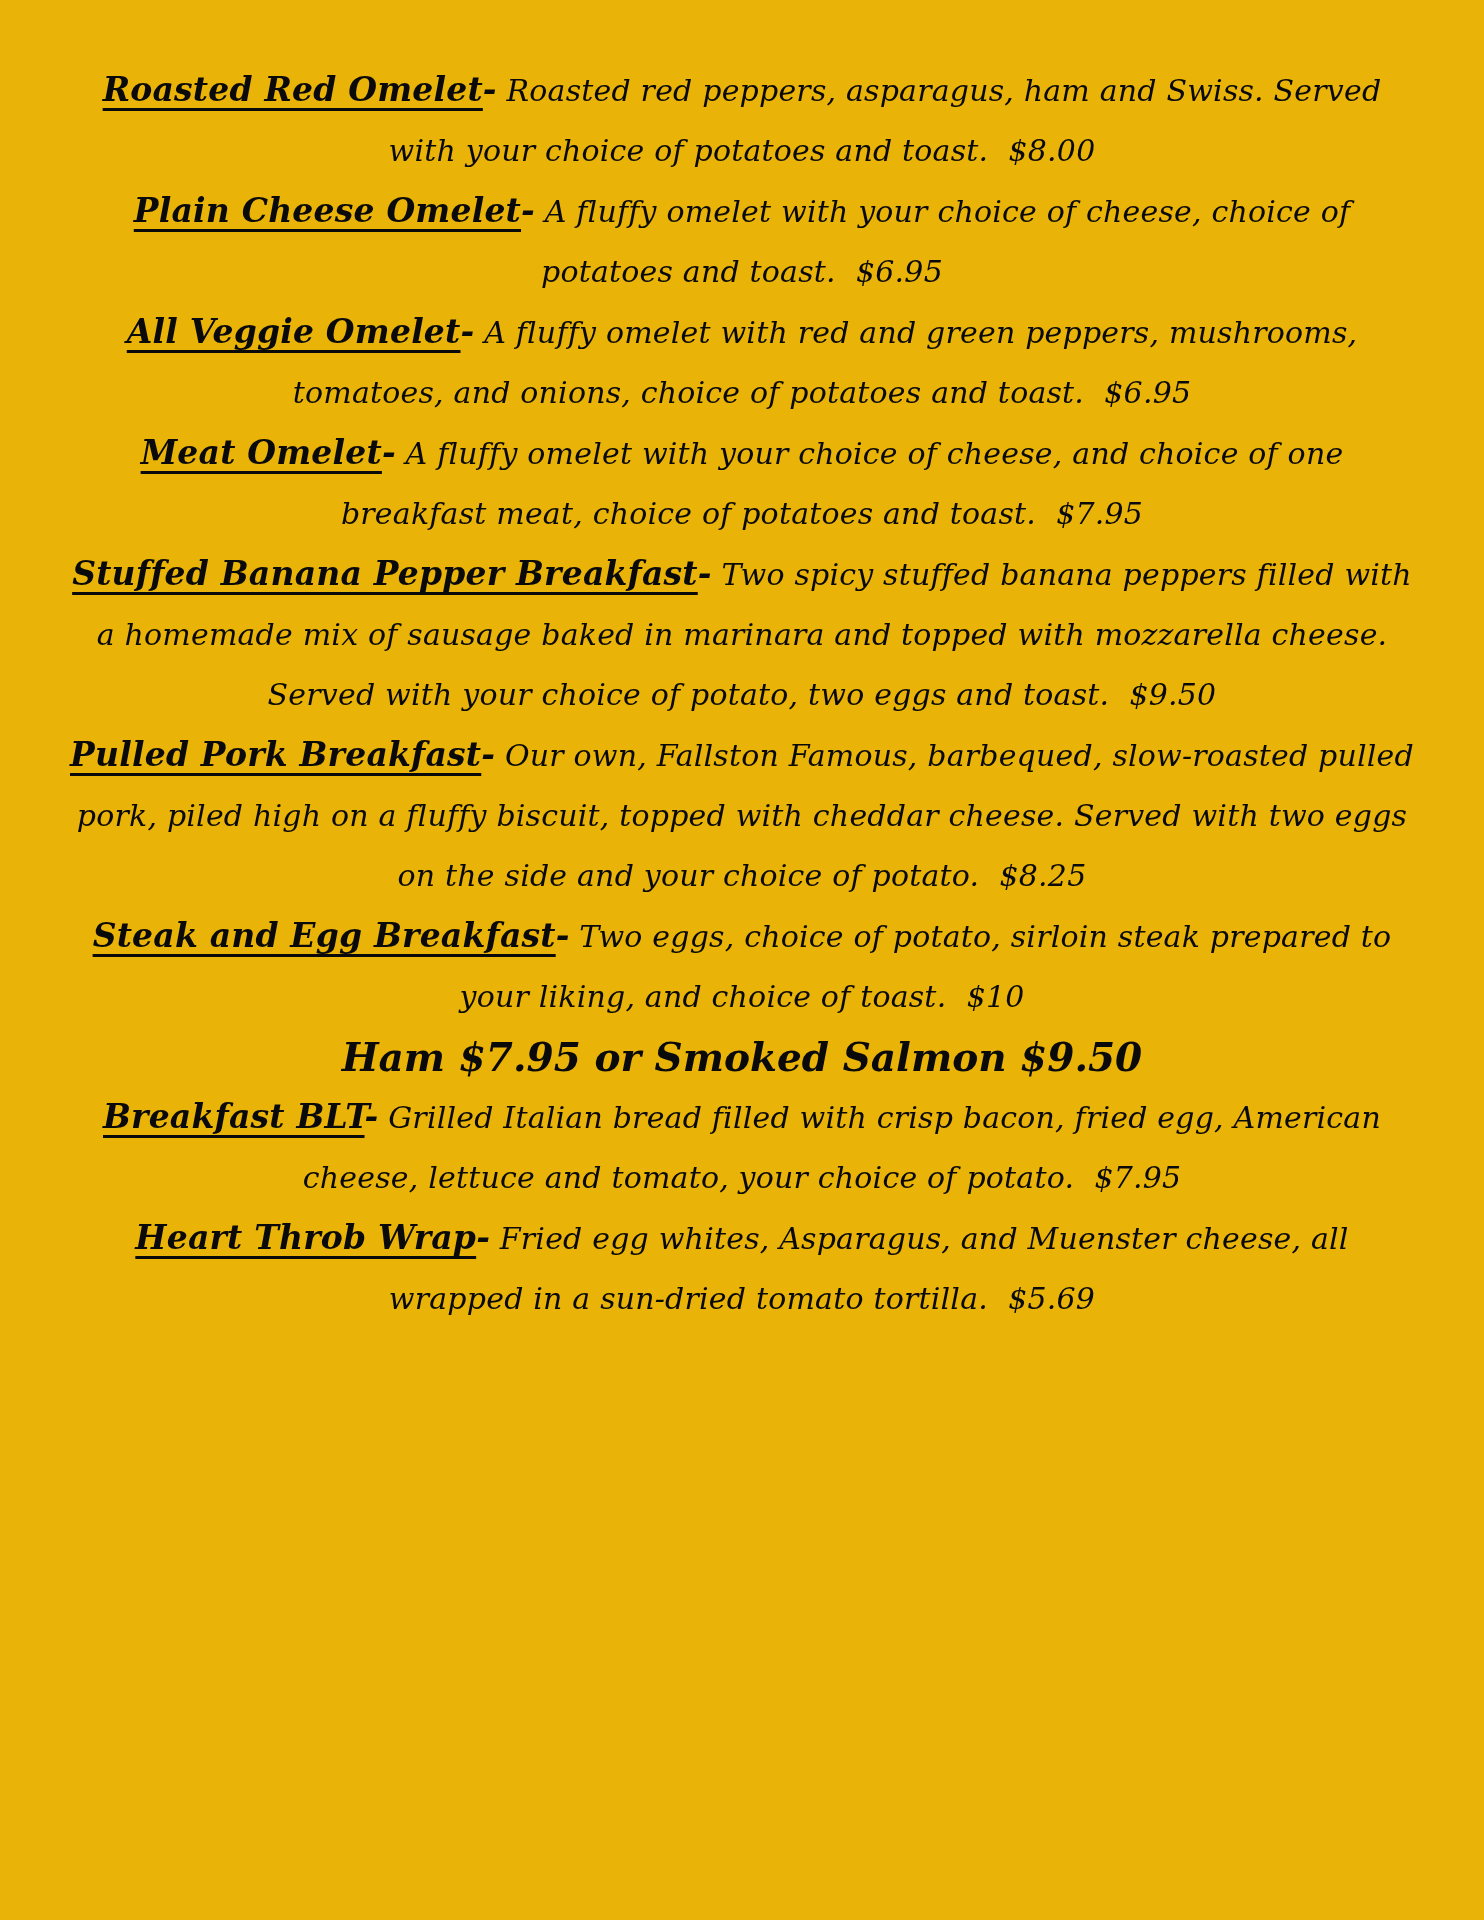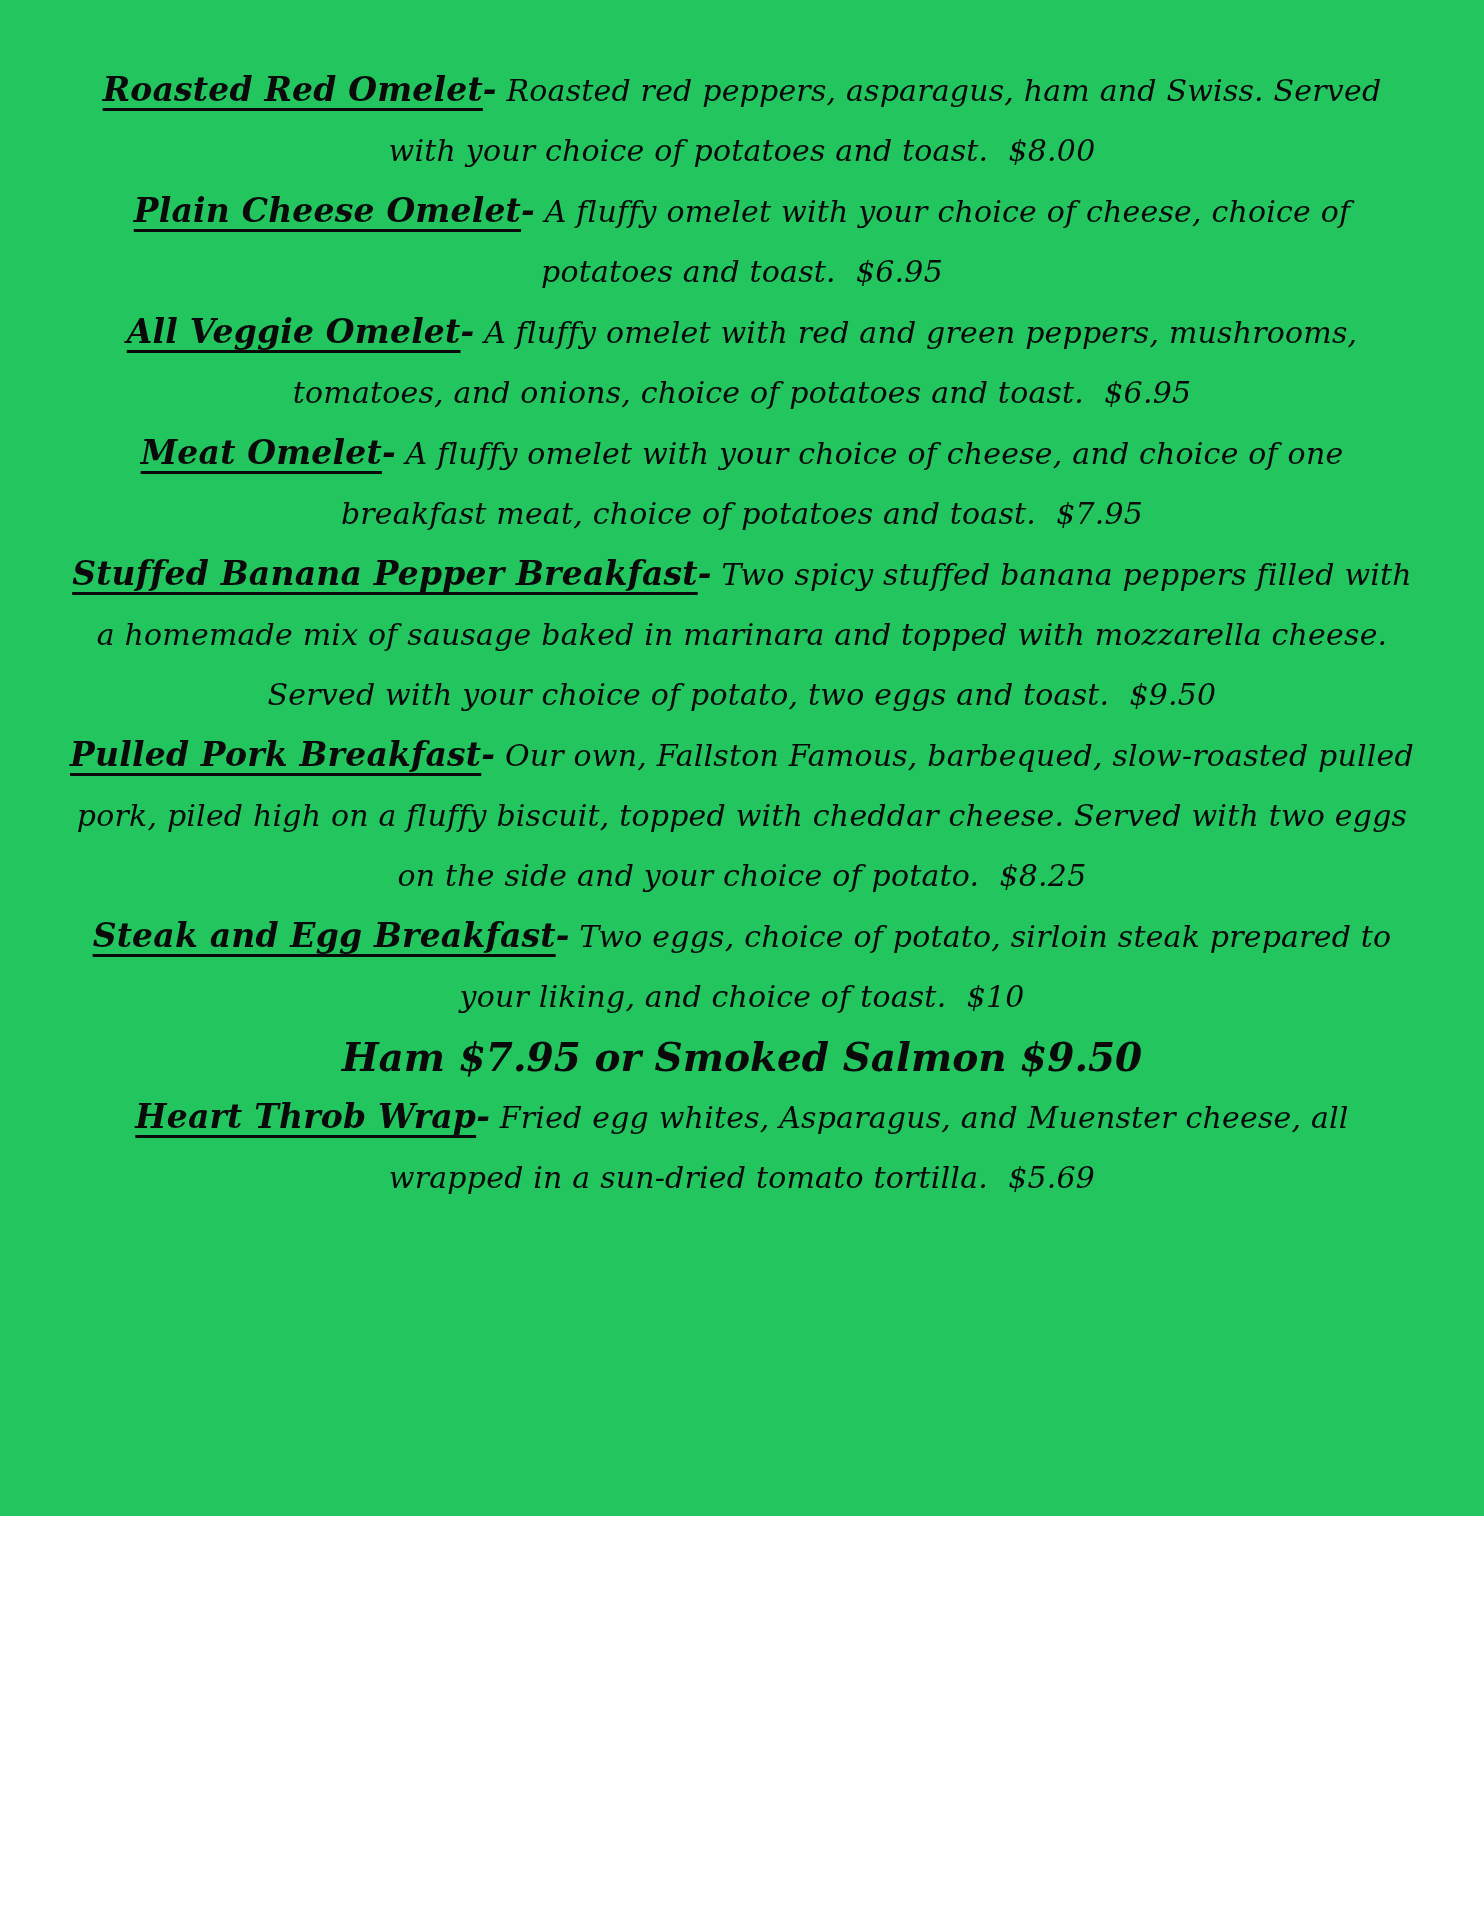--- a/index.html
+++ b/index.html
@@ -2,23 +2,23 @@
 <html><head>
 <meta charset="utf-8">
 <style>
   html, body {
     margin: 0;
     padding: 0;
     background: #ffffff;
   }
   .page {
     width: 1484px;
-    height: 1516px;
+    height: 1920px;
     box-sizing: border-box;
-    background: #22c55e;
+    background: #eab308;
     padding: 60px 68px 9px 68px;
     overflow: hidden;
     font-family: "DejaVu Serif", serif;
     color: #0a0a0a;
   }
   .menu-item {
     margin: 0;
     text-align: center;
     font-style: italic;
     font-size: 30px;
@@ -89,20 +89,25 @@
   </p>
 
   <p class="menu-item">
     <span class="item-name">Steak and Egg Breakfast</span><span class="item-dash">-</span>
     <span class="item-desc">Two eggs, choice of potato, sirloin steak prepared to your liking, and choice of toast.</span>
     <span class="item-price">$10</span>
   </p>
 
   <p class="price-line">Ham $7.95 or Smoked Salmon $9.50</p>
 
+  <p class="menu-item">
+    <span class="item-name">Breakfast BLT</span><span class="item-dash">-</span>
+    <span class="item-desc">Grilled Italian bread filled with crisp bacon, fried egg, American cheese, lettuce and tomato, your choice of potato.</span>
+    <span class="item-price">$7.95</span>
+  </p>
 
 
   <p class="menu-item">
     <span class="item-name">Heart Throb Wrap</span><span class="item-dash">-</span>
     <span class="item-desc">Fried egg whites, Asparagus, and Muenster cheese, all wrapped in a sun-dried tomato tortilla.</span>
     <span class="item-price">$5.69</span>
   </p>
 
 
 </div>

